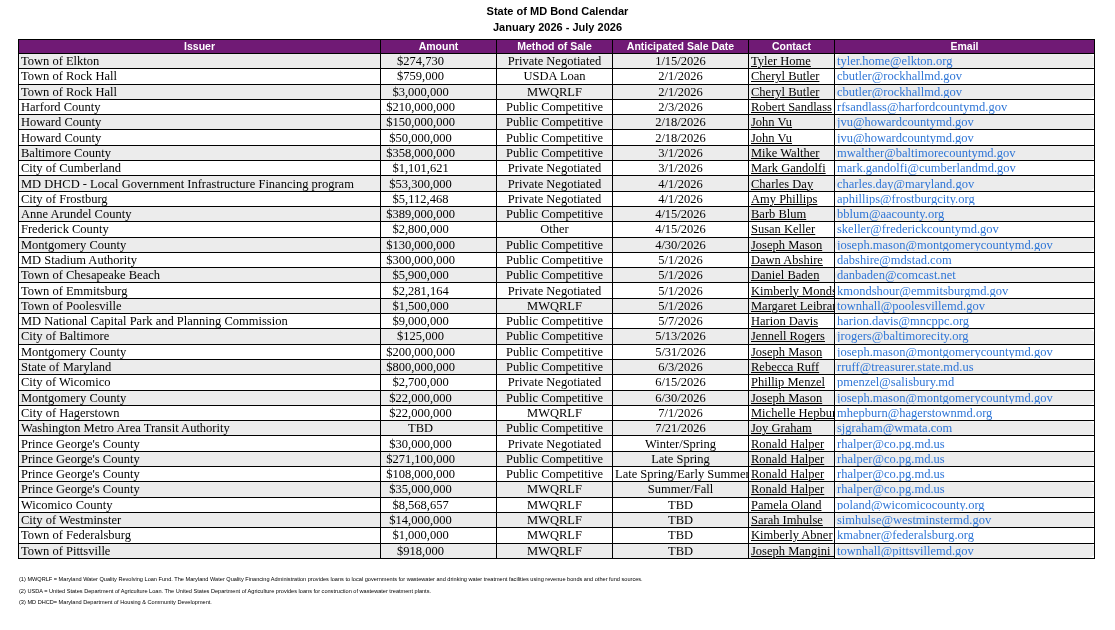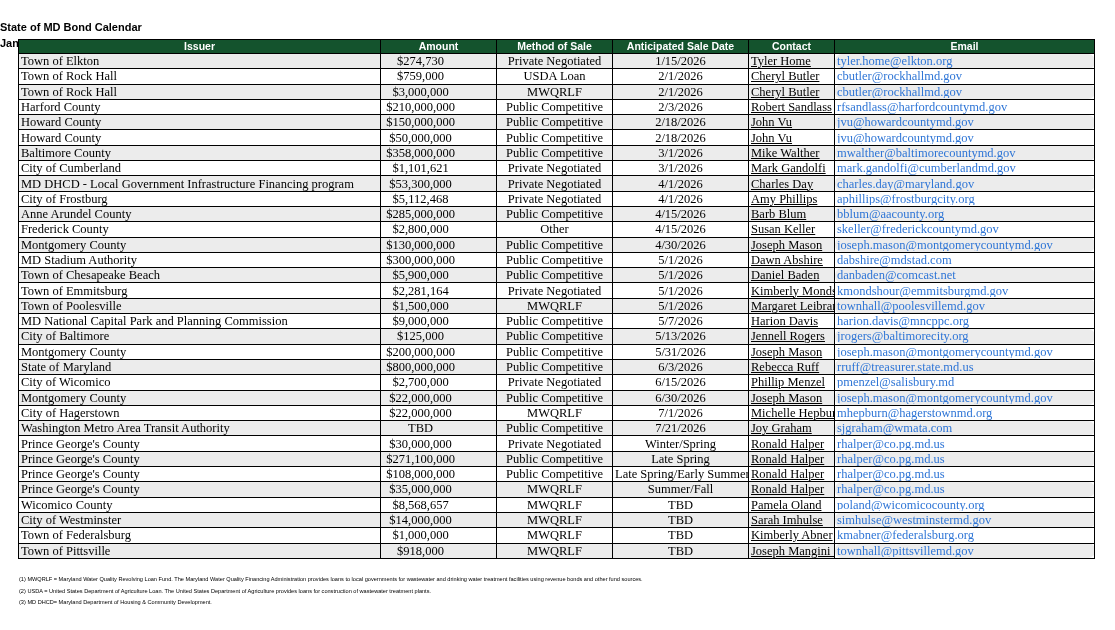--- a/index.html
+++ b/index.html
@@ -11,22 +11,23 @@
       width: 1115px;
       height: 630px;
       position: relative;
       overflow: hidden;
       font-family: "Liberation Serif", serif;
       color: #000;
     }
     .title-block {
       position: absolute;
       left: 0;
-      top: 19px;
+      top: 3px;
       width: 1115px;
+      text-align: center;
       font-family: "Liberation Sans", sans-serif;
       font-weight: bold;
       font-size: 11px;
       line-height: 16px;
     }
     table.bond-table {
       position: absolute;
       left: 18px;
       top: 39px;
       border-collapse: collapse;
@@ -35,21 +36,21 @@
     }
     table.bond-table th, table.bond-table td {
       border: 1px solid #000;
       padding: 0 2px;
       height: 14.3px;
       line-height: 14px;
       white-space: nowrap;
       overflow: hidden;
     }
     table.bond-table th {
-      background: #14532d;
+      background: #701a75;
       color: #ffffff;
       font-family: "Liberation Sans", sans-serif;
       font-weight: bold;
       font-size: 10.5px;
       text-align: center;
       height: 13px;
       line-height: 13px;
     }
     table.bond-table td {
       font-size: 12.5px;
@@ -182,21 +183,21 @@
       <tr class="even">
         <td class="c-issuer">City of Frostburg</td>
         <td class="c-amount">$5,112,468</td>
         <td class="c-method">Private Negotiated</td>
         <td class="c-date">4/1/2026</td>
         <td class="c-contact">Amy Phillips</td>
         <td class="c-email">aphillips@frostburgcity.org</td>
       </tr>
       <tr class="odd">
         <td class="c-issuer">Anne Arundel County</td>
-        <td class="c-amount">$285,000,000</td>
+        <td class="c-amount">$389,000,000</td>
         <td class="c-method">Public Competitive</td>
         <td class="c-date">4/15/2026</td>
         <td class="c-contact">Barb Blum</td>
         <td class="c-email">bblum@aacounty.org</td>
       </tr>
       <tr class="even">
         <td class="c-issuer">Frederick County</td>
         <td class="c-amount">$2,800,000</td>
         <td class="c-method">Other</td>
         <td class="c-date">4/15/2026</td>

